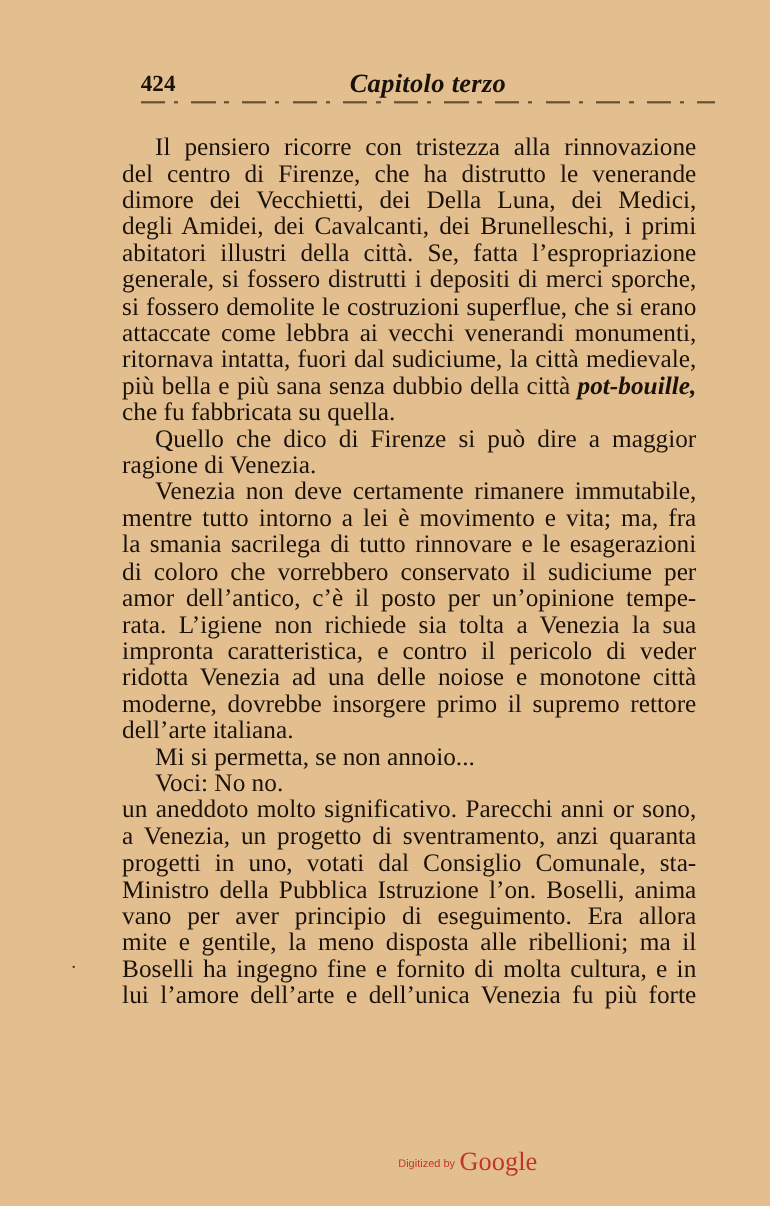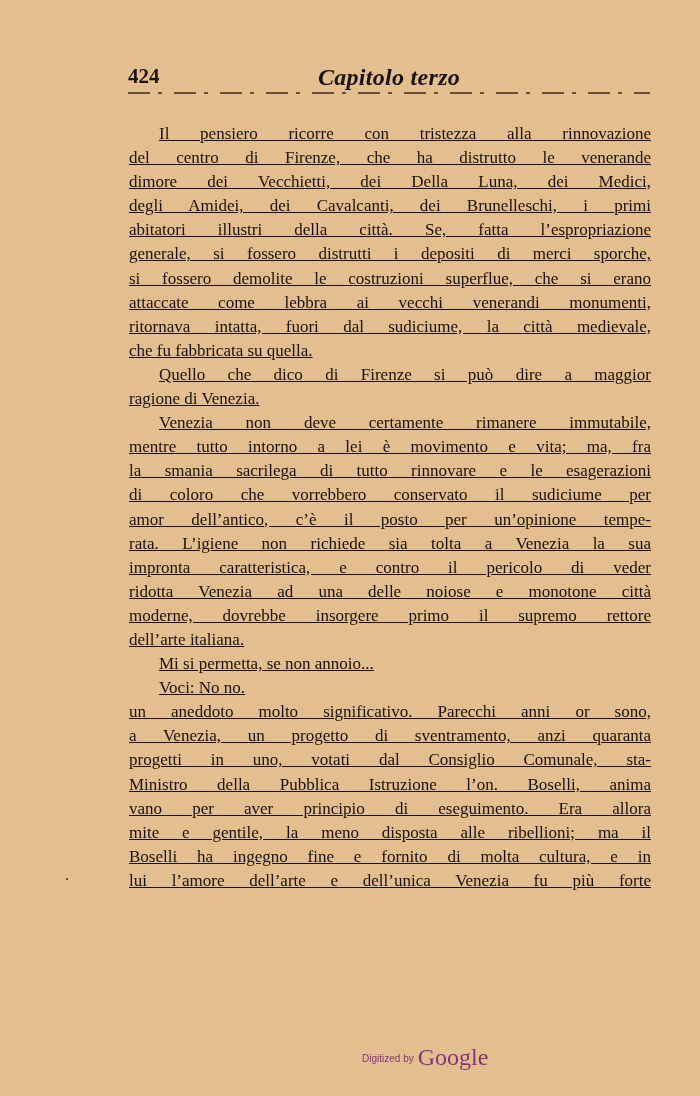--- a/index.html
+++ b/index.html
@@ -22,38 +22,38 @@
     position: absolute; left: 0; right: 0; top: 0;
     text-align: center; font-size: 24px; font-style: italic; font-weight: bold;
     letter-spacing: 0.3px;
   }
   .header-rule {
     position: absolute; left: 128px; top: 92px; width: 522px; height: 2px;
     background: repeating-linear-gradient(90deg, #3a2a18 0 22px, transparent 22px 30px, #3a2a18 30px 34px, transparent 34px 46px);
     opacity: 0.75;
   }
   .body-text {
-    position: absolute; left: 129px; top: 122px; width: 522px;
-    font-size: 17px; line-height: 24.1px; text-decoration: underline;
+    position: absolute; left: 111px; top: 122px; width: 522px;
+    font-size: 23px; line-height: 24.1px;
   }
   .line {
     display: block; white-space: nowrap;
     text-align: justify; text-align-last: justify;
   }
   .line.indent { padding-left: 30px; }
   .line.last { text-align-last: left; }
   .it { font-style: italic; }
   .itb { font-style: italic; font-weight: bold; }
   .stray-mark {
     position: absolute; left: 66px; top: 878px; width: 2px; height: 2px;
     background: #3a2a18; border-radius: 1px;
   }
   .watermark {
     position: absolute; left: 362px; top: 1044px;
-    color: #701a75; opacity: 0.85;
+    color: #b91c1c; opacity: 0.85;
   }
   .watermark .small { font-family: "Liberation Sans", sans-serif; font-size: 10px; vertical-align: 3px; }
   .watermark .big { font-family: "Liberation Serif", serif; font-size: 24px; }
 </style>
 </head>
 <body>
 
 <div class="page-header">
   <span class="page-number">424</span>
   <div class="running-head">Capitolo terzo</div>
@@ -63,20 +63,21 @@
 <div class="body-text">
   <span class="line indent">Il pensiero ricorre con tristezza alla rinnovazione</span>
   <span class="line">del centro di Firenze, che ha distrutto le venerande</span>
   <span class="line">dimore dei Vecchietti, dei Della Luna, dei Medici,</span>
   <span class="line">degli Amidei, dei Cavalcanti, dei Brunelleschi, i primi</span>
   <span class="line">abitatori illustri della città. Se, fatta l’espropriazione</span>
   <span class="line">generale, si fossero distrutti i depositi di merci sporche,</span>
   <span class="line">si fossero demolite le costruzioni superflue, che si erano</span>
   <span class="line">attaccate come lebbra ai vecchi venerandi monumenti,</span>
   <span class="line">ritornava intatta, fuori dal sudiciume, la città medievale,</span>
+  <span class="line"><span>più bella e più sana senza dubbio della città </span><span class="itb">pot-bouille,</span></span>
   <span class="line last">che fu fabbricata su quella.</span>
   <span class="line indent">Quello che dico di Firenze si può dire a maggior</span>
   <span class="line last">ragione di Venezia.</span>
   <span class="line indent">Venezia non deve certamente rimanere immutabile,</span>
   <span class="line">mentre tutto intorno a lei è movimento e vita; ma, fra</span>
   <span class="line">la smania sacrilega di tutto rinnovare e le esagerazioni</span>
   <span class="line">di coloro che vorrebbero conservato il sudiciume per</span>
   <span class="line">amor dell’antico, c’è il posto per un’opinione tempe-</span>
   <span class="line">rata. L’igiene non richiede sia tolta a Venezia la sua</span>
   <span class="line">impronta caratteristica, e contro il pericolo di veder</span>

